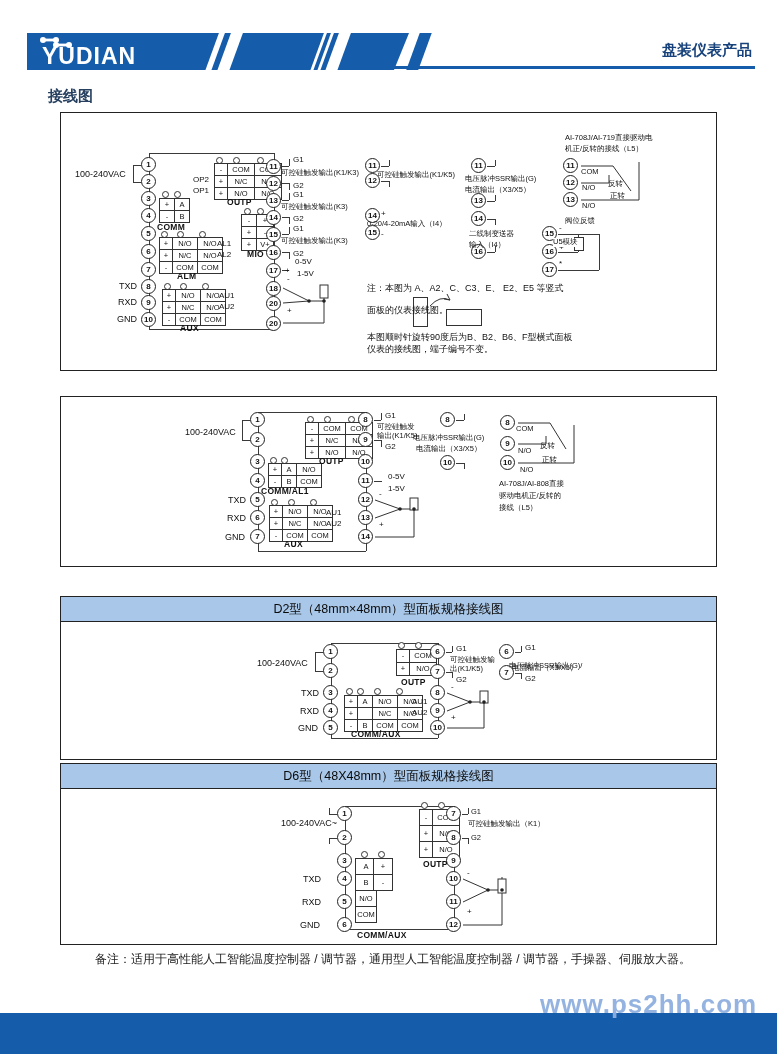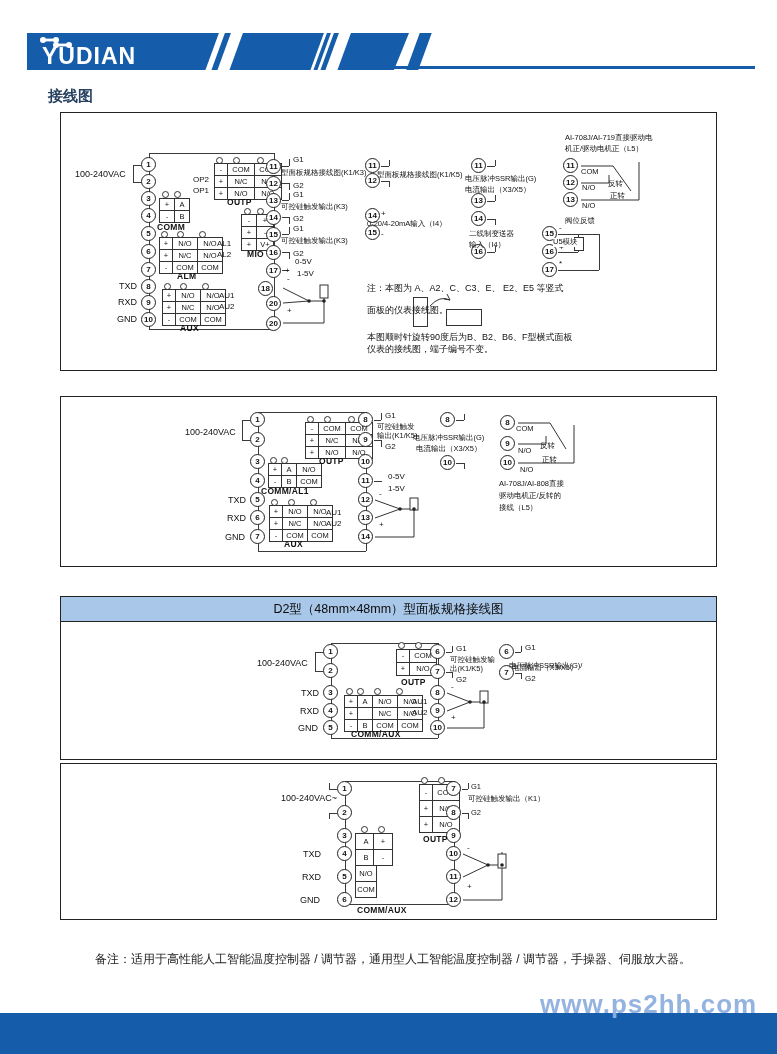--- a/index.html
+++ b/index.html
@@ -63,20 +63,21 @@
       </g>
     </svg>
     <span class="logo-text">YUDIAN</span>
     <i class="stripe" style="left:185px;width:6px"></i>
     <i class="stripe" style="left:197px;width:12px"></i>
     <i class="stripe" style="left:290px;width:3px"></i>
     <i class="stripe" style="left:297px;width:3px"></i>
     <i class="stripe" style="left:305px;width:12px"></i>
   </div>
   <i class="tail"></i>
+  <div class="prod">盘装仪表产品</div>
   <div class="heading">接线图</div>
 
   <section class="sec" style="top:112px">
     <div class="sec-body" style="height:257px">
 
       <i class="h" style="left:88px;top:40px;width:125px"></i>
       <i class="h" style="left:88px;top:216px;width:125px"></i>
       <i class="v" style="left:88px;top:40px;height:176px"></i>
       <i class="v" style="left:213px;top:40px;height:176px"></i>
 
@@ -91,21 +92,21 @@
       <i class="t" style="left:80px;top:182px">9</i>
       <i class="t" style="left:80px;top:199px">10</i>
 
       <i class="t" style="left:205px;top:46px">11</i>
       <i class="t" style="left:205px;top:63px">12</i>
       <i class="t" style="left:205px;top:80px">13</i>
       <i class="t" style="left:205px;top:97px">14</i>
       <i class="t" style="left:205px;top:114px">15</i>
       <i class="t" style="left:205px;top:132px">16</i>
       <i class="t" style="left:205px;top:150px">17</i>
-      <i class="t" style="left:197px;top:168px">18</i>
+      <i class="t" style="left:205px;top:168px">18</i>
       <i class="t" style="left:205px;top:183px">20</i>
       <i class="t" style="left:205px;top:203px">20</i>
 
       <i class="v" style="left:72px;top:52px;height:17px"></i>
       <i class="h" style="left:72px;top:52px;width:8px"></i>
       <i class="h" style="left:72px;top:69px;width:8px"></i>
       <span class="l" style="left:14px;top:56px">100-240VAC</span>
       <span class="l" style="left:46px;top:168px;width:30px;text-align:right">TXD</span>
       <span class="l" style="left:46px;top:184px;width:30px;text-align:right">RXD</span>
       <span class="l" style="left:46px;top:201px;width:30px;text-align:right">GND</span>
@@ -231,21 +232,21 @@
       <i class="h" style="left:221px;top:87px;width:7px"></i>
         <i class="v" style="left:228px;top:80px;height:7px"></i>
       <i class="h" style="left:221px;top:104px;width:7px"></i>
         <i class="v" style="left:228px;top:104px;height:7px"></i>
       <i class="h" style="left:221px;top:121px;width:7px"></i>
         <i class="v" style="left:228px;top:114px;height:7px"></i>
       <i class="h" style="left:221px;top:139px;width:7px"></i>
         <i class="v" style="left:228px;top:139px;height:7px"></i>
       <i class="h" style="left:221px;top:157px;width:7px"></i>
       <span class="l l8" style="left:232px;top:42px">G1</span>
-      <span class="l l7" style="left:220px;top:56px">型面板规格接线图(K1/K3)</span>
+      <span class="l l7" style="left:220px;top:56px">可控硅触发输出(K1/K3)</span>
       <span class="l l8" style="left:232px;top:68px">G2</span>
       <span class="l l8" style="left:232px;top:77px">G1</span>
       <span class="l l7" style="left:220px;top:90px">可控硅触发输出(K3)</span>
       <span class="l l8" style="left:232px;top:101px">G2</span>
       <span class="l l8" style="left:232px;top:111px">G1</span>
       <span class="l l7" style="left:220px;top:124px">可控硅触发输出(K3)</span>
       <span class="l l8" style="left:232px;top:136px">G2</span>
       <span class="l l8" style="left:234px;top:144px">0-5V</span>
       <span class="l l8" style="left:224px;top:153px">+</span>
       <span class="l l8" style="left:236px;top:156px">1-5V</span>
@@ -255,21 +256,21 @@
       <svg class="dg" style="left:221px;top:166px" width="60" height="52" viewBox="0 0 60 52">
         <path d="M1,9 L27,22 M1,24 L27,22 M27,22 H42 M42,6 V44 M1,44 H42"></path>
         <rect x="38" y="6" width="8" height="13"></rect>
         <circle cx="27" cy="22" r="1.8"></circle>
           <circle cx="42" cy="22" r="1.8"></circle>
       </svg>
 
       <i class="t" style="left:304px;top:45px">11</i>
       <i class="h" style="left:320px;top:53px;width:8px"></i>
         <i class="v" style="left:328px;top:47px;height:6px"></i>
-      <span class="l l7" style="left:316px;top:58px">型面板规格接线图(K1/K5)</span>
+      <span class="l l7" style="left:316px;top:58px">可控硅触发输出(K1/K5)</span>
       <i class="t" style="left:304px;top:60px">12</i>
       <i class="h" style="left:320px;top:68px;width:8px"></i>
         <i class="v" style="left:328px;top:68px;height:6px"></i>
       <i class="t" style="left:304px;top:95px">14</i>
       <span class="l l8" style="left:320px;top:96px">+</span>
       <span class="l l7" style="left:306px;top:107px">0-20/4-20mA输入（I4）</span>
       <i class="t" style="left:304px;top:112px">15</i>
       <span class="l l8" style="left:320px;top:116px">-</span>
 
       <i class="t" style="left:410px;top:45px">11</i>
@@ -283,21 +284,21 @@
       <i class="t" style="left:410px;top:98px">14</i>
       <i class="h" style="left:426px;top:106px;width:8px"></i>
         <i class="v" style="left:434px;top:106px;height:6px"></i>
       <span class="l l7" style="left:408px;top:117px">二线制变送器</span>
       <span class="l l7" style="left:408px;top:128px">输入（I4）</span>
       <i class="t" style="left:410px;top:131px">16</i>
       <i class="h" style="left:426px;top:139px;width:8px"></i>
         <i class="v" style="left:434px;top:133px;height:6px"></i>
 
       <span class="l l7" style="left:504px;top:21px">AI-708J/AI-719直接驱动电</span>
-      <span class="l l7" style="left:504px;top:32px">机正/驱动电机正（L5）</span>
+      <span class="l l7" style="left:504px;top:32px">机正/反转的接线（L5）</span>
       <i class="t" style="left:502px;top:45px">11</i>
       <i class="t" style="left:502px;top:62px">12</i>
       <i class="t" style="left:502px;top:79px">13</i>
       <svg class="dg" style="left:518px;top:45px" width="80" height="50" viewBox="0 0 80 50">
         <path d="M2,8 H34 M34,8 L52,33 M2,25 H30 L30,17 M2,42 H60 M60,42 V4"></path>
       </svg>
       <span class="l l7" style="left:520px;top:55px">COM</span>
       <span class="l l7" style="left:521px;top:71px">N/O</span>
       <span class="l l7" style="left:547px;top:67px">反转</span>
       <span class="l l7" style="left:521px;top:89px">N/O</span>
@@ -568,20 +569,21 @@
       <span class="l l7" style="left:448px;top:40px">电压脉冲SSR输出(G)/</span>
       <span class="l l7" style="left:451px;top:42px">电流输出（X3/X5）</span>
       <i class="t" style="left:438px;top:43px">7</i>
       <i class="h" style="left:454px;top:51px;width:6px"></i>
         <i class="v" style="left:460px;top:51px;height:6px"></i>
       <span class="l l8" style="left:464px;top:52px">G2</span>
     </div>
   </section>
 
   <section class="sec" style="top:763px">
+    <div class="sec-title">D6型（48X48mm）型面板规格接线图</div>
     <div class="sec-body" style="height:155px">
       <i class="h" style="left:284px;top:17px;width:109px"></i>
       <i class="h" style="left:284px;top:140px;width:109px"></i>
       <i class="v" style="left:284px;top:17px;height:123px"></i>
       <i class="v" style="left:393px;top:17px;height:123px"></i>
       <i class="t" style="left:276px;top:17px">1</i>
       <i class="t" style="left:276px;top:41px">2</i>
       <i class="t" style="left:276px;top:64px">3</i>
       <i class="t" style="left:276px;top:82px">4</i>
       <i class="t" style="left:276px;top:105px">5</i>

